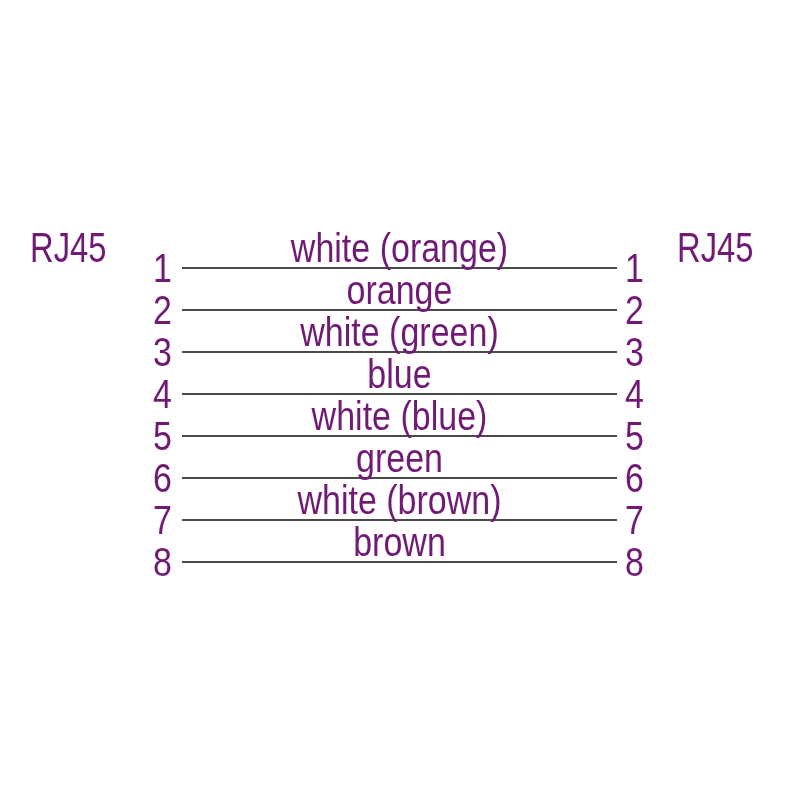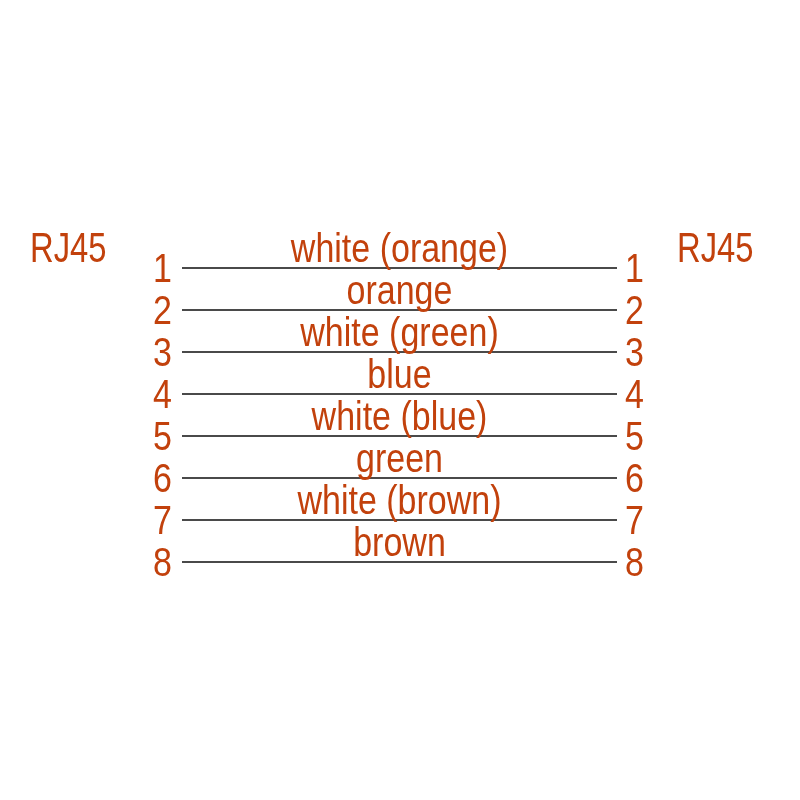--- a/index.html
+++ b/index.html
@@ -65,21 +65,21 @@
     font-size: 40px;
     line-height: 40px;
     white-space: nowrap;
     transform: scaleX(0.85);
     transform-origin: center center;
   }
 </style>
 </head>
 <body>
 
-<div class="stage" style="background: rgb(255, 255, 255); color: #c2410c;">
+<div class="stage" style="background: rgb(255, 255, 255); color: #701a75;">
   <div class="connector-label connector-left">RJ45</div>
   <div class="connector-label connector-right">RJ45</div>
   <div id="rows">
   <div class="row">
     <div class="pin-num pin-left" style="top: 248px;">1</div>
     <div class="wire-line" style="top: 267px; background: rgb(74, 74, 74);"></div>
     <div class="wire-label" style="top: 228px;">white (orange)</div>
     <div class="pin-num pin-right" style="top: 248px;">1</div>
   </div>
 

